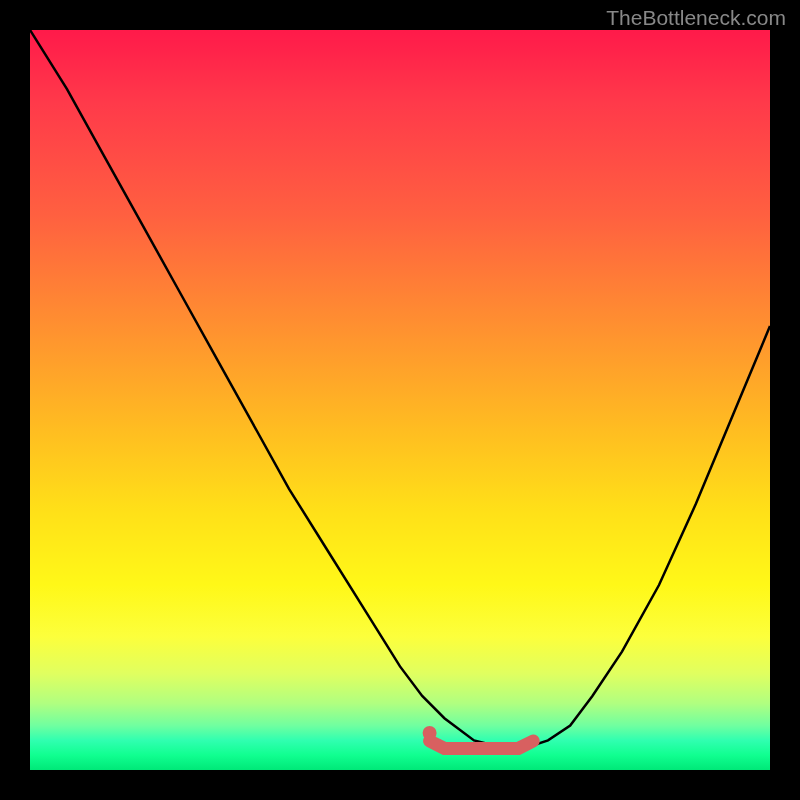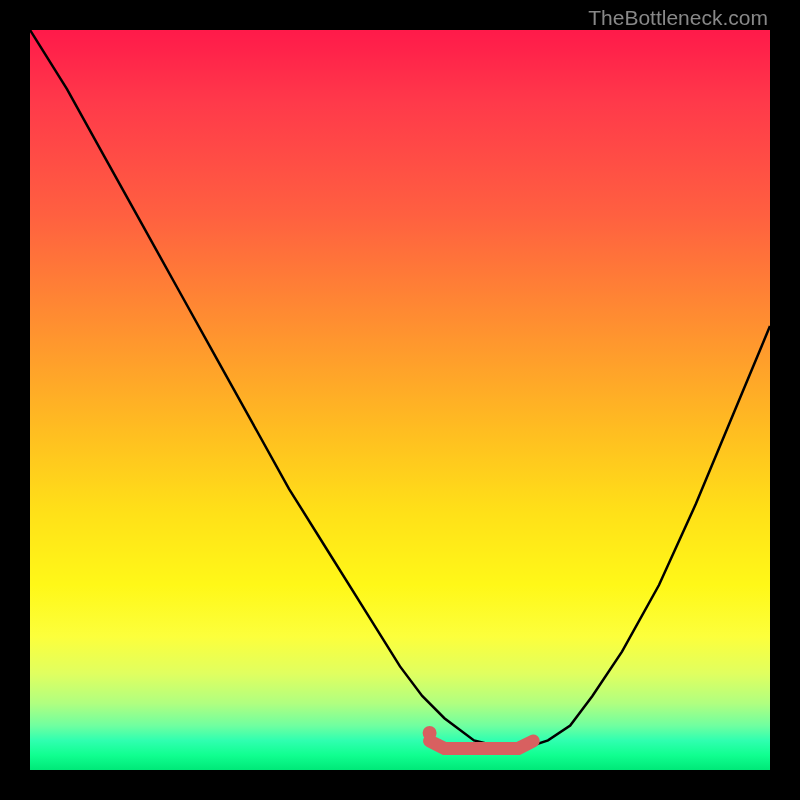--- a/index.html
+++ b/index.html
@@ -14,21 +14,21 @@
     #ffe018 65%,
     #fff818 75%,
     #fcff3c 82%,
     #e0ff60 87%,
     #b0ff80 91%,
     #70ffa0 94%,
     #30ffb0 96%,
     #10ff90 98%,
     #00e878 100%
   ); }
-  .attribution { position: absolute; top: 6px; right: 32px; color: #888; font-size: 21px; font-weight: 500; }
+  .attribution { position: absolute; top: 6px; right: 14px; color: #888; font-size: 21px; font-weight: 500; }
   svg.curves { position: absolute; left: 30px; top: 30px; width: 740px; height: 740px; }
 </style>
 </head>
 <body>
 
 <div class="container">
   <div class="plot-area"></div>
   <svg class="curves" viewBox="0 0 740 740">
     <path fill="none" stroke="#000" stroke-width="2.5" d="M0.0 0.0 L37.0 59.2 L74.0 125.8 L111.0 192.4 L148.0 259.0 L185.0 325.6 L222.0 392.2 L259.0 458.8 L296.0 518.0 L333.0 577.2 L370.0 636.4 L392.2 666.0 L414.4 688.2 L444.0 710.4 L473.6 717.8 L495.8 717.8 L518.0 710.4 L540.2 695.6 L562.4 666.0 L592.0 621.6 L629.0 555.0 L666.0 473.6 L703.0 384.8 L740.0 296.0"></path>
     <g>

